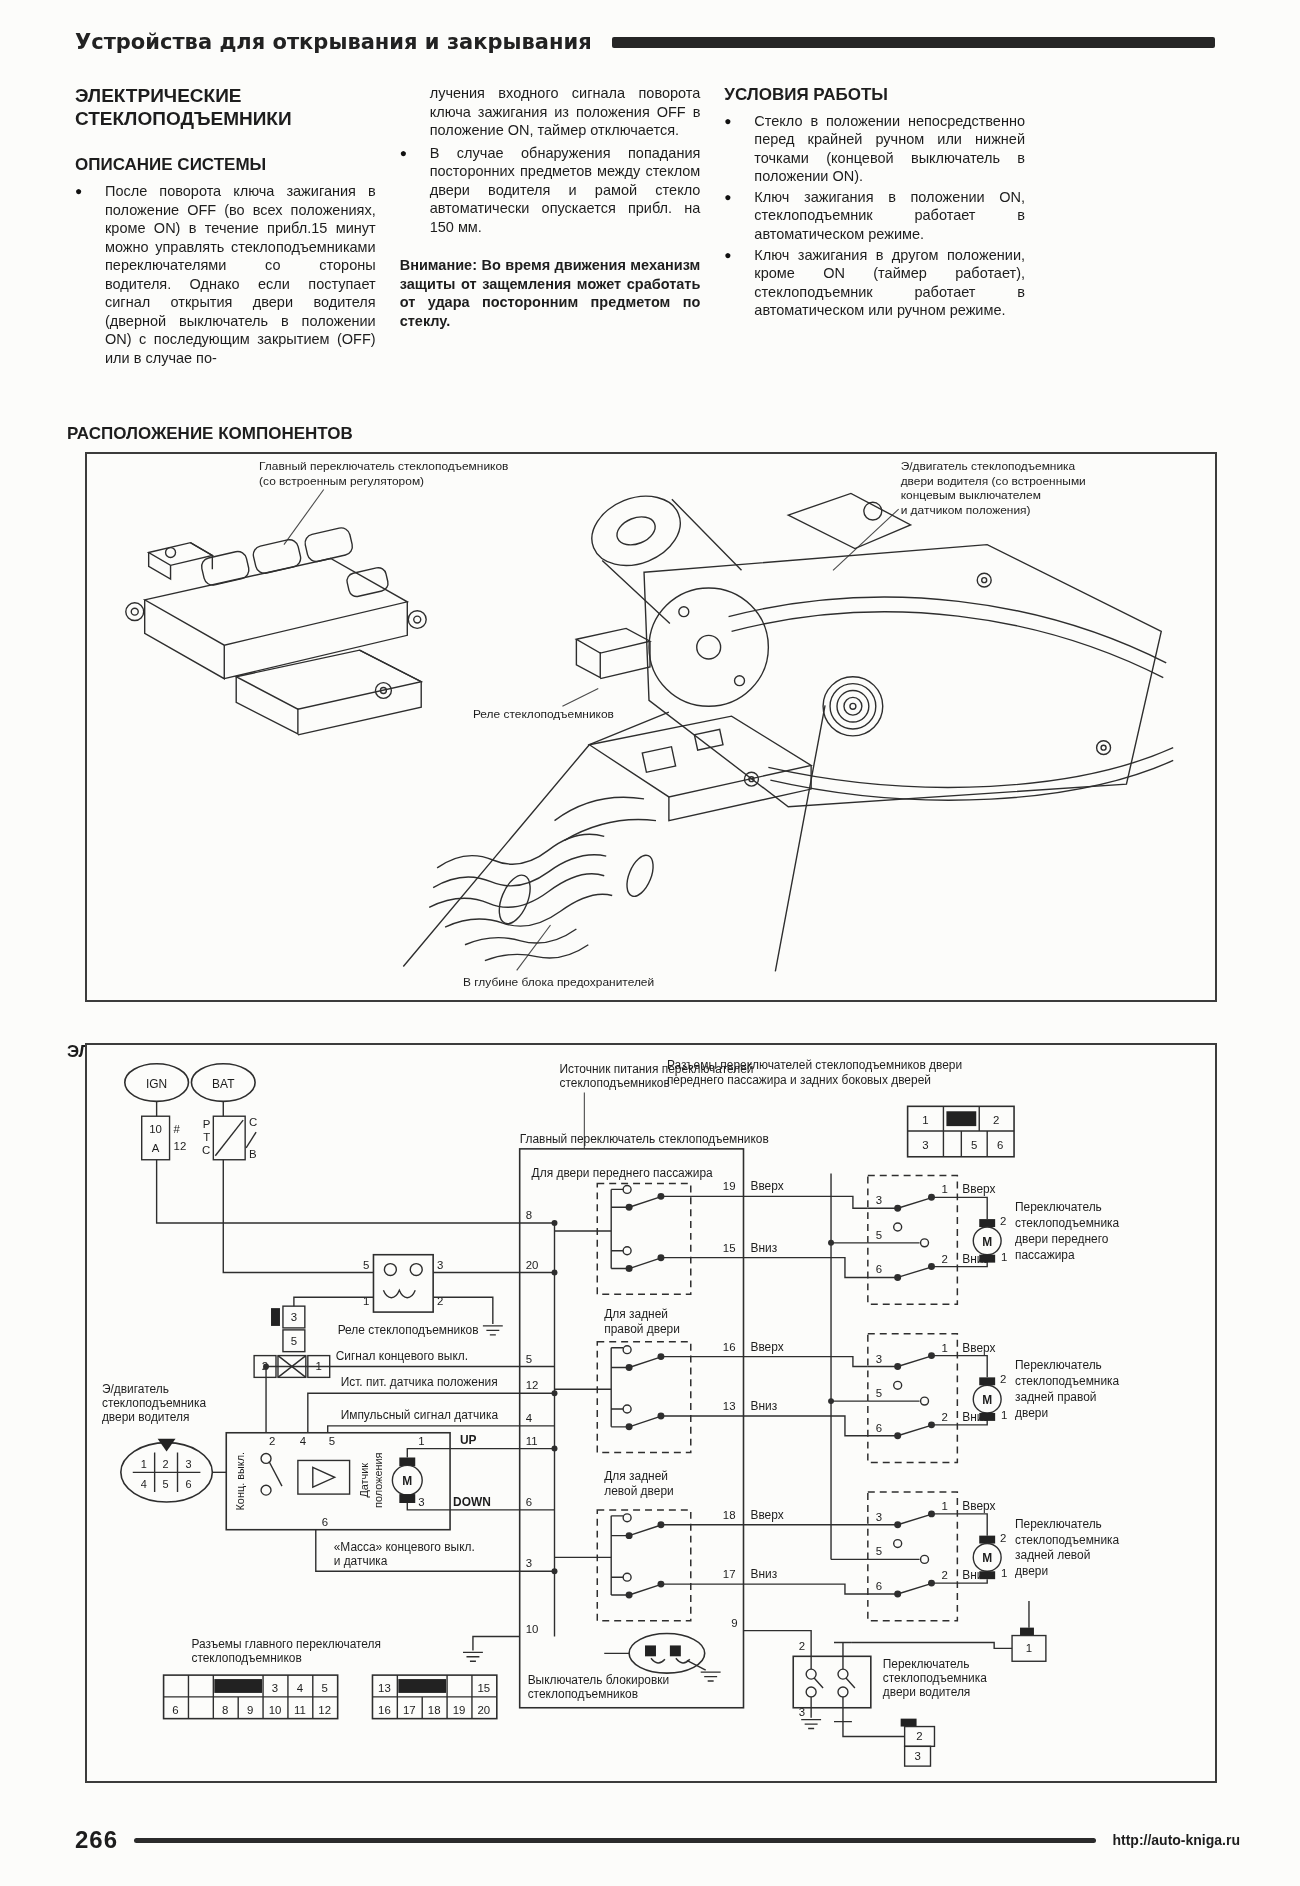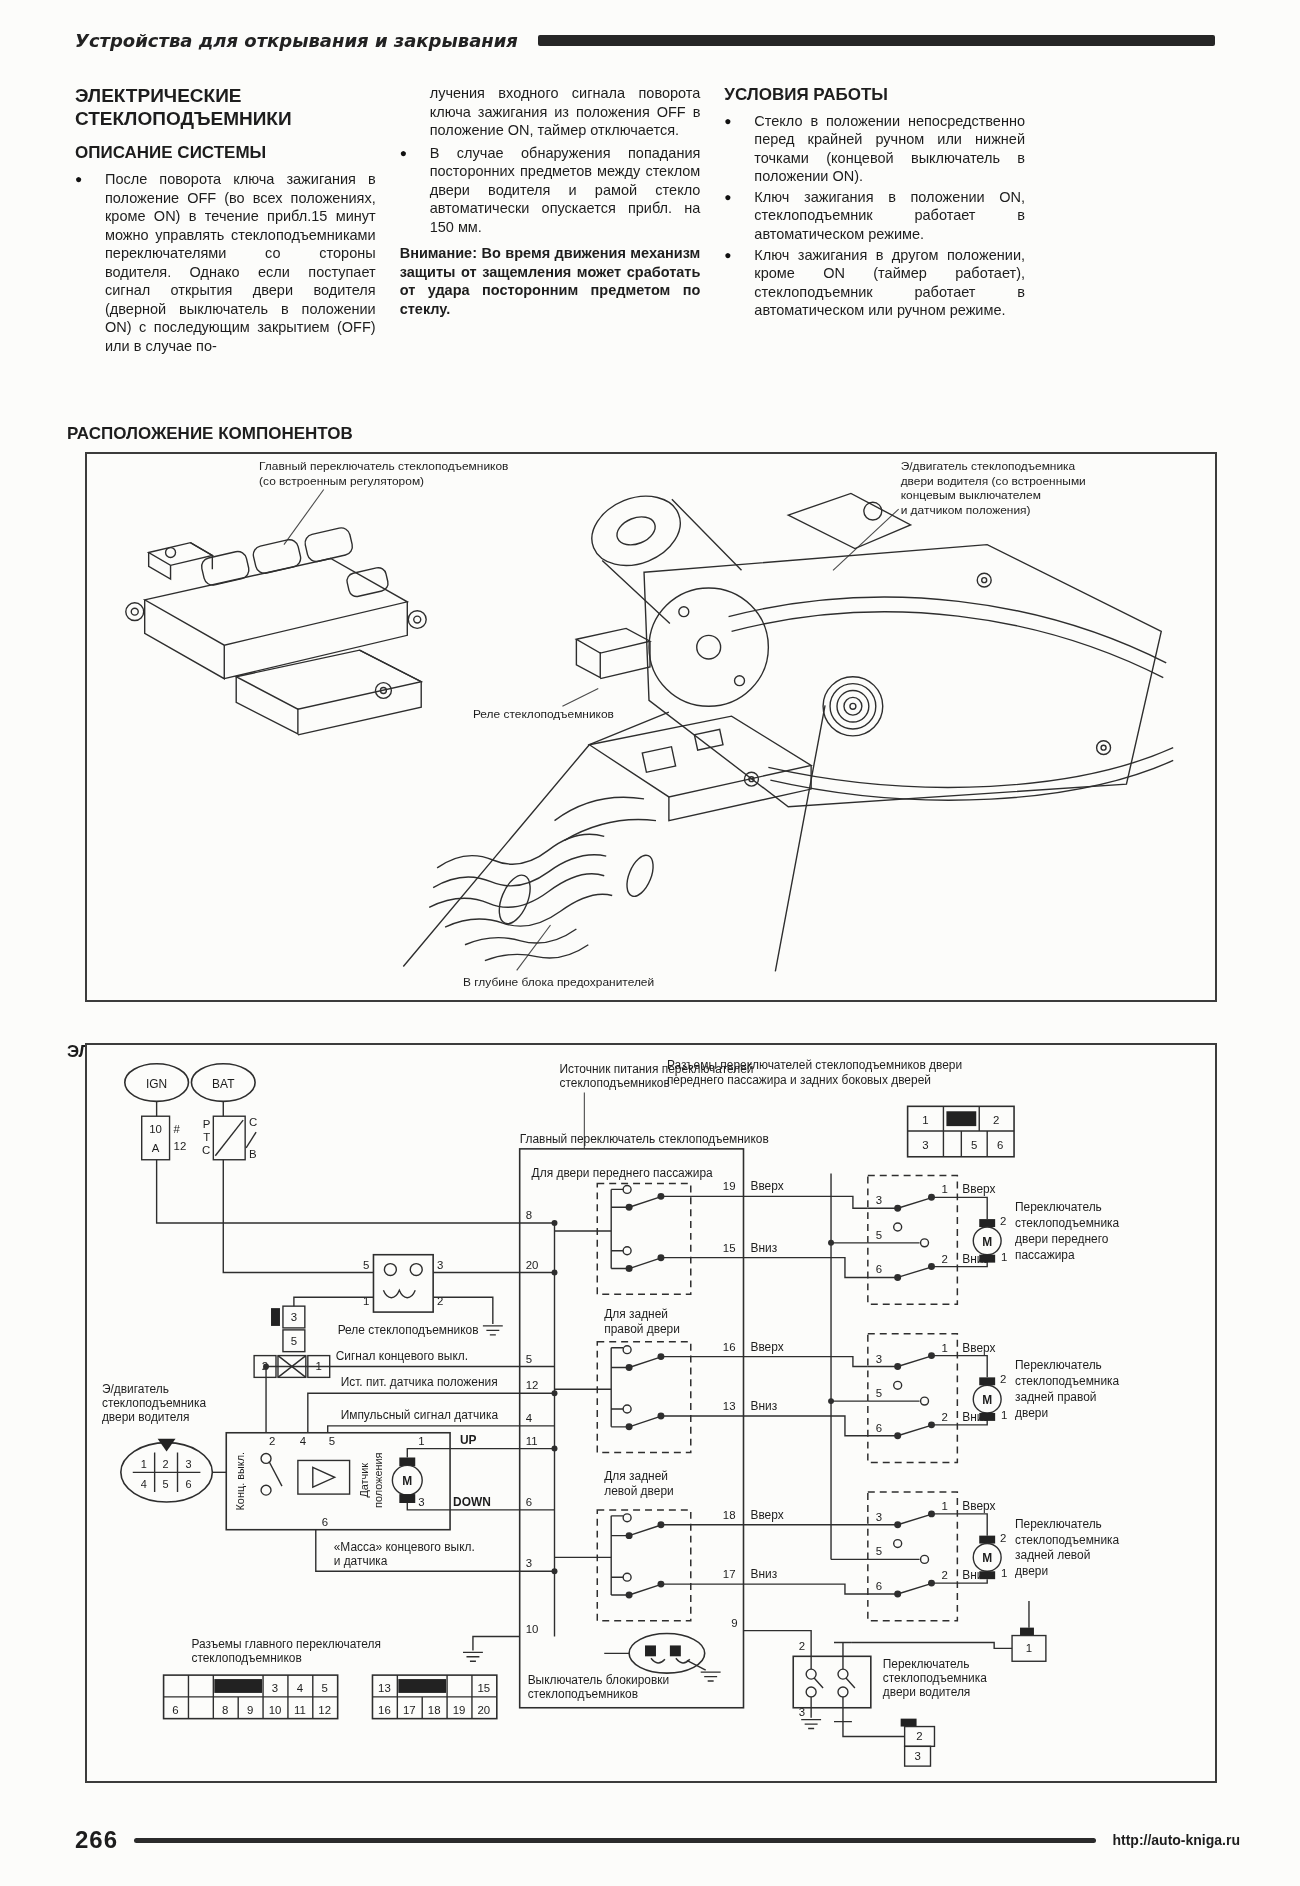--- a/index.html
+++ b/index.html
@@ -1,32 +1,32 @@
 <!DOCTYPE html>
 <html lang="ru"><head>
 <meta charset="utf-8">
 <style>
   html,body{margin:0;padding:0;background:#e8e8e6;}
   .page{position:relative;width:1300px;height:1886px;background:#fcfcfa;
         font-family:"Liberation Sans",sans-serif;color:#1d1d1d;overflow:hidden;}
   
   .header{position:absolute;top:30px;left:75px;width:1140px;display:flex;align-items:center;gap:20px;}
-  .header-title{font-family:"DejaVu Sans",sans-serif;font-style:italic;font-weight:bold;
-                font-size:18px;white-space:nowrap;color:#222;}
+  .header-title{font-family:"DejaVu Sans",sans-serif;font-weight:bold;
+                font-size:21px;white-space:nowrap;color:#222;}
   .header-bar{flex:1;height:11px;background:#262626;border-radius:2px;}
   
   .cols{position:absolute;top:84px;left:75px;width:950px;display:flex;gap:24px;}
   .col{width:301px;font-size:14.5px;line-height:1.28;text-align:justify;}
-  .h1{font-size:19px;font-weight:bold;line-height:1.22;margin:0 0 12px 0;}
+  .h1{font-size:19px;font-weight:bold;line-height:1.22;margin:0 0 24px 0;}
   .h2{font-size:17px;font-weight:bold;margin:0 0 6px 0;}
   .bullet{display:flex;margin-bottom:2px;}
   .dot{flex:0 0 30px;font-size:12px;padding-top:2px;color:#111;}
   .btext{flex:1;}
   .cont{padding-left:30px;margin:0 0 4px 0;}
-  .warn{font-weight:bold;margin-top:8px;}
+  .warn{font-weight:bold;margin-top:20px;}
   
   .sec-heading{position:absolute;left:67px;font-size:17px;font-weight:bold;}
   .frame{position:absolute;left:85px;width:1128px;border:2px solid #3c3c3c;background:#fcfcfa;}
   .frame svg{display:block;}
   
   svg{font-family:"Liberation Sans",sans-serif;}
   .st{font-size:12px;fill:#1d1d1d;}
   .sm{font-size:11px;fill:#1d1d1d;}
   .sp{font-size:11.5px;fill:#1d1d1d;}
   .sb{font-weight:bold;}

